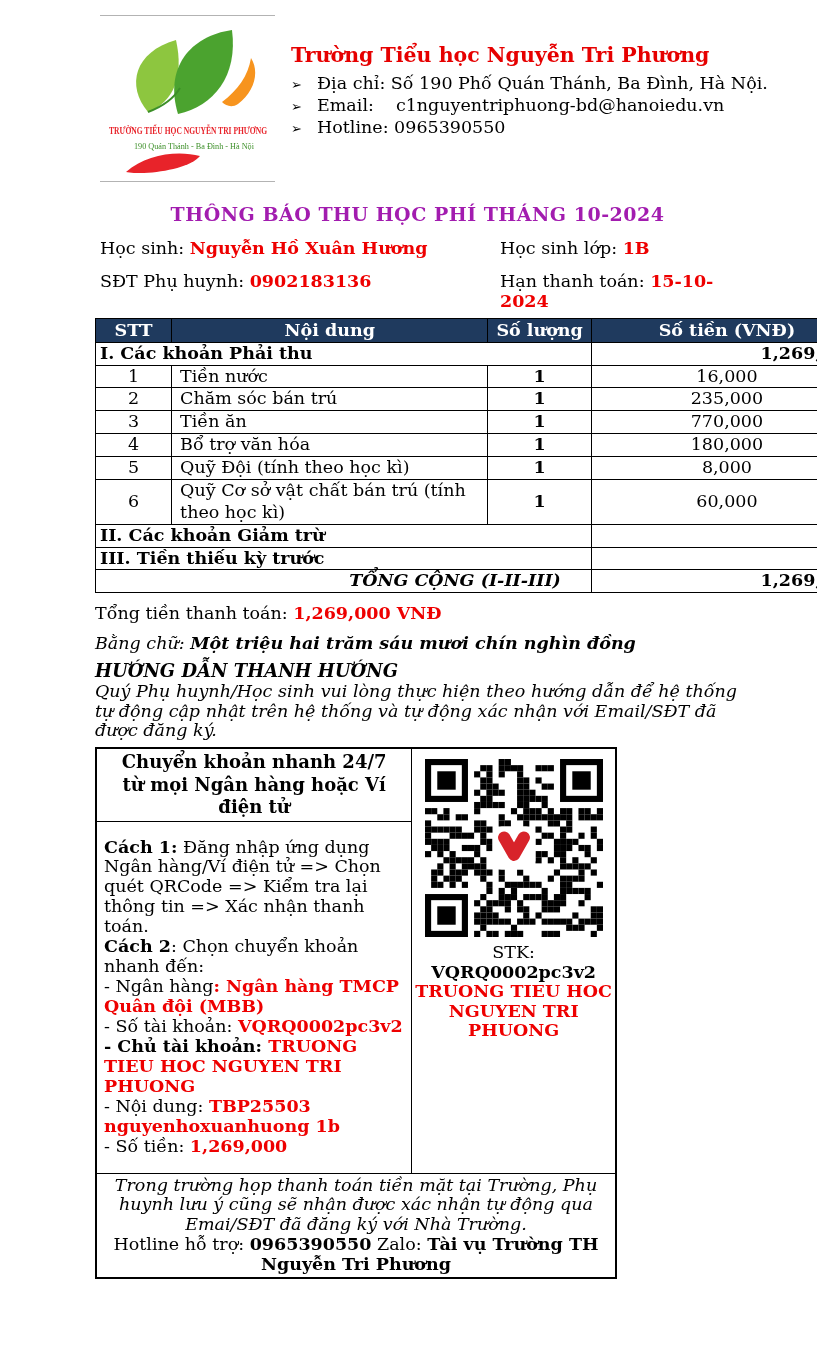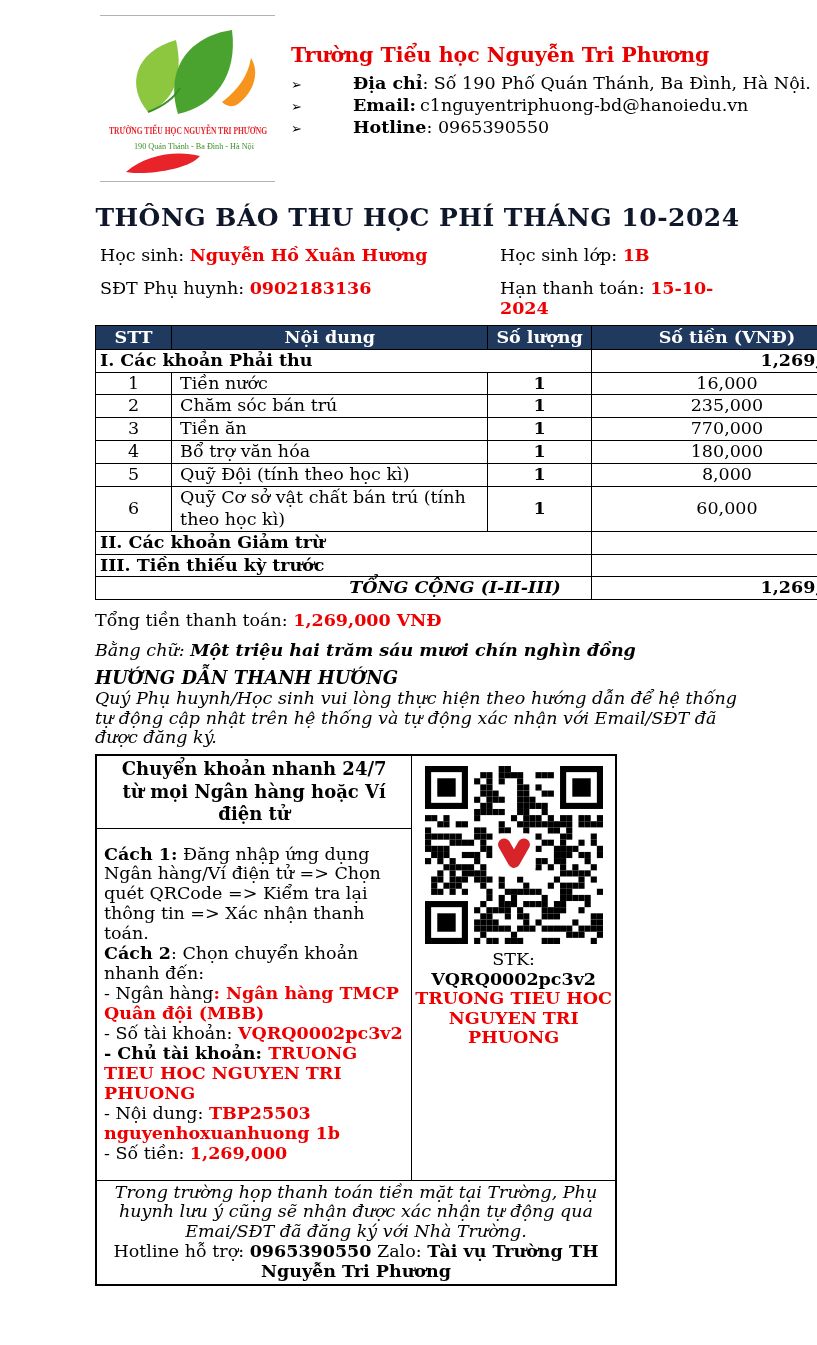--- a/index.html
+++ b/index.html
@@ -13,26 +13,26 @@
   .header { display:flex; margin:15px 0 0 100px; }
   .logo-box {
     width:175px; height:167px;
     border-top:1px solid #b3b3b3; border-bottom:1px solid #b3b3b3;
     display:flex; align-items:center; justify-content:center; background:#fff;
   }
   .header-text { margin-left:16px; padding-top:28px; }
   .school-name { color:#e60000; font-weight:bold; font-size:20.5px; margin-bottom:6px; }
   .h-line { font-size:17.5px; margin-top:2px; padding-left:26px; text-indent:-26px; }
   .h-line .bullet { font-size:13px; display:inline-block; width:26px; text-indent:0; }
-  .h-line b { font-weight:bold;margin-left:36px; }
-  .email-gap { margin-left:4px; }
+  .h-line b { font-weight:normal; }
+  .email-gap { margin-left:22px; }
   
   .doc-title {
     margin:21px 0 0 95px; width:645px; text-align:center;
-    color:#0f172a; font-weight:bold; font-size:25px; letter-spacing:0.5px;
+    color:#a21caf; font-weight:bold; font-size:19px; letter-spacing:0.5px;
   }
   
   .student {
     margin:13px 0 0 100px; width:645px;
     display:grid; grid-template-columns:400px 225px; row-gap:13px;
   }
   .red-b { color:#ee0000; font-weight:bold; }
   
   table { border-collapse:collapse; }
   .fee-table { margin:7px 0 0 95px; width:768px; font-size:17.5px; }

